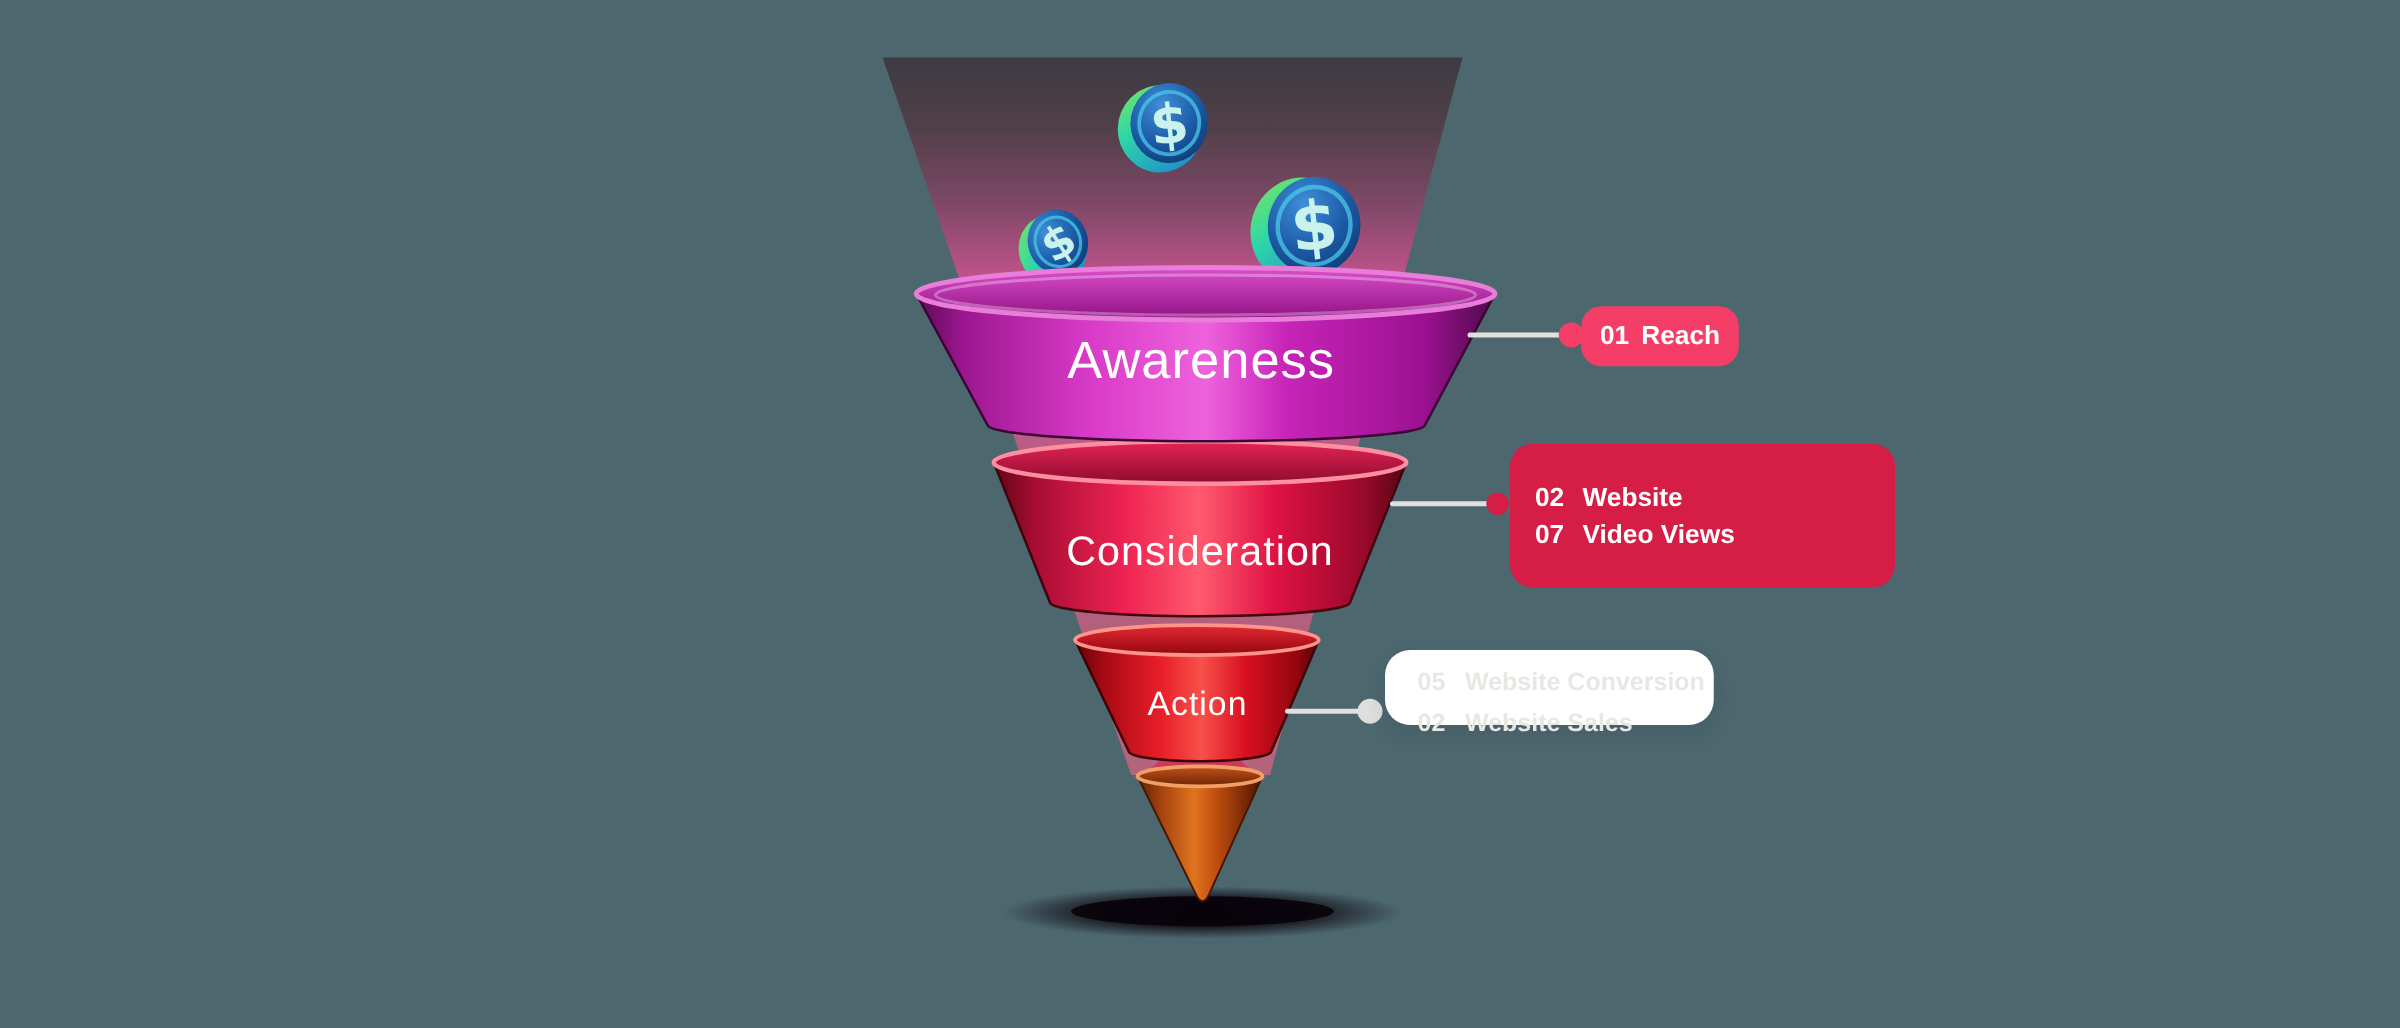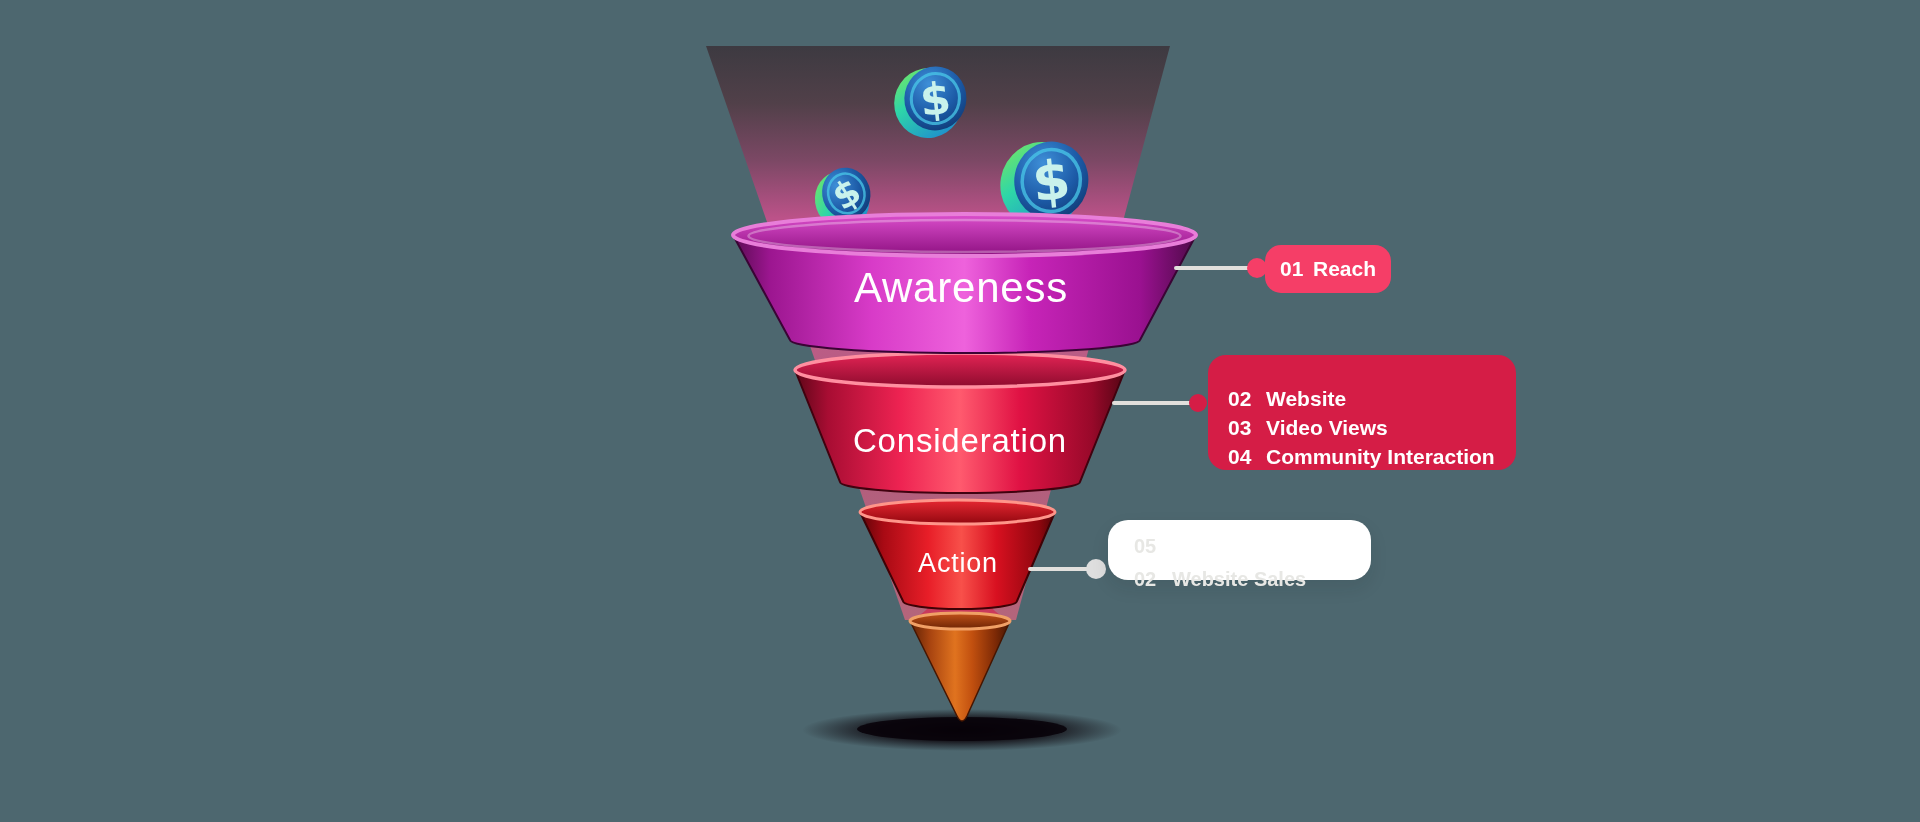--- a/index.html
+++ b/index.html
@@ -196,32 +196,29 @@
       <span class="lbl">Reach</span>
     </div>
   </div>
 
   <div class="callout callout-2">
     <div class="row">
       <span class="num">02</span>
       <span class="lbl">Website</span>
     </div>
     <div class="row">
-      <span class="num">03</span>
+      <span class="num">07</span>
       <span class="lbl">Video Views</span>
     </div>
-    <div class="row">
-      <span class="num">04</span>
-      <span class="lbl">Community Interaction</span>
-    </div>
   </div>
 
   <div class="callout callout-3">
     <div class="row">
       <span class="num">05</span>
+      <span class="lbl">Website Conversion</span>
     </div>
     <div class="row">
       <span class="num">02</span>
       <span class="lbl">Website Sales</span>
     </div>
   </div>
 
 </div>
 
 </body></html>

